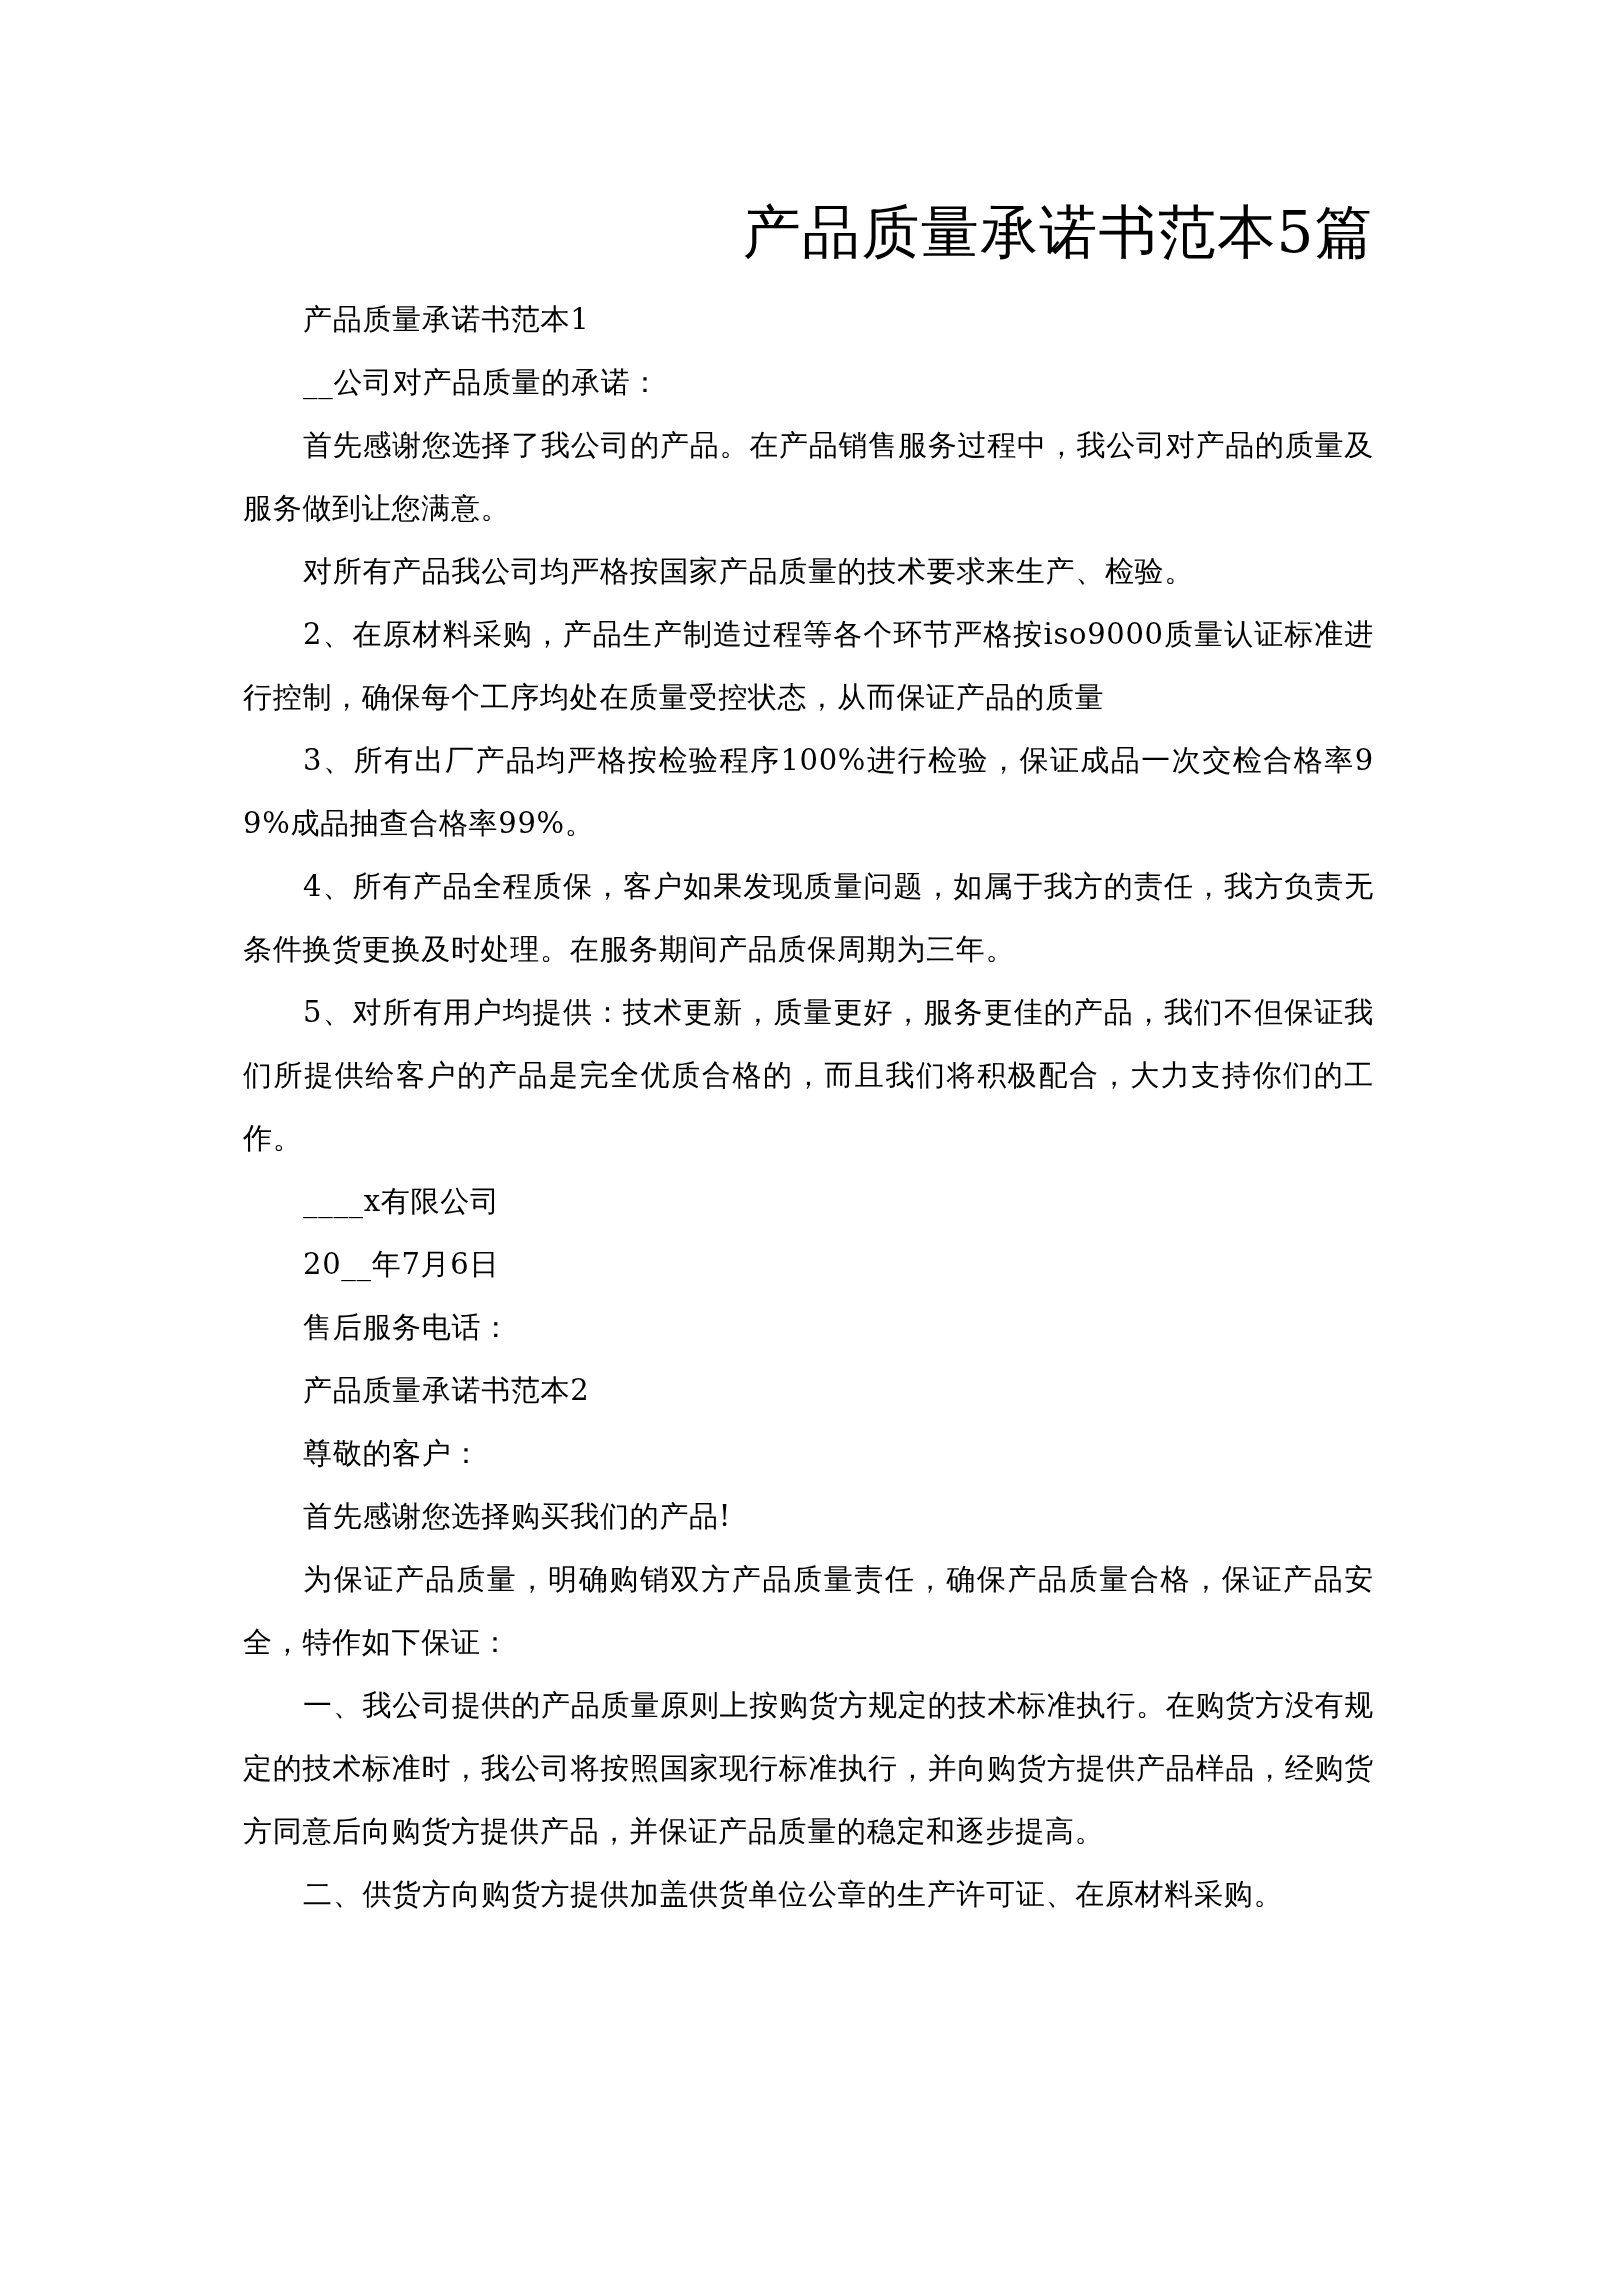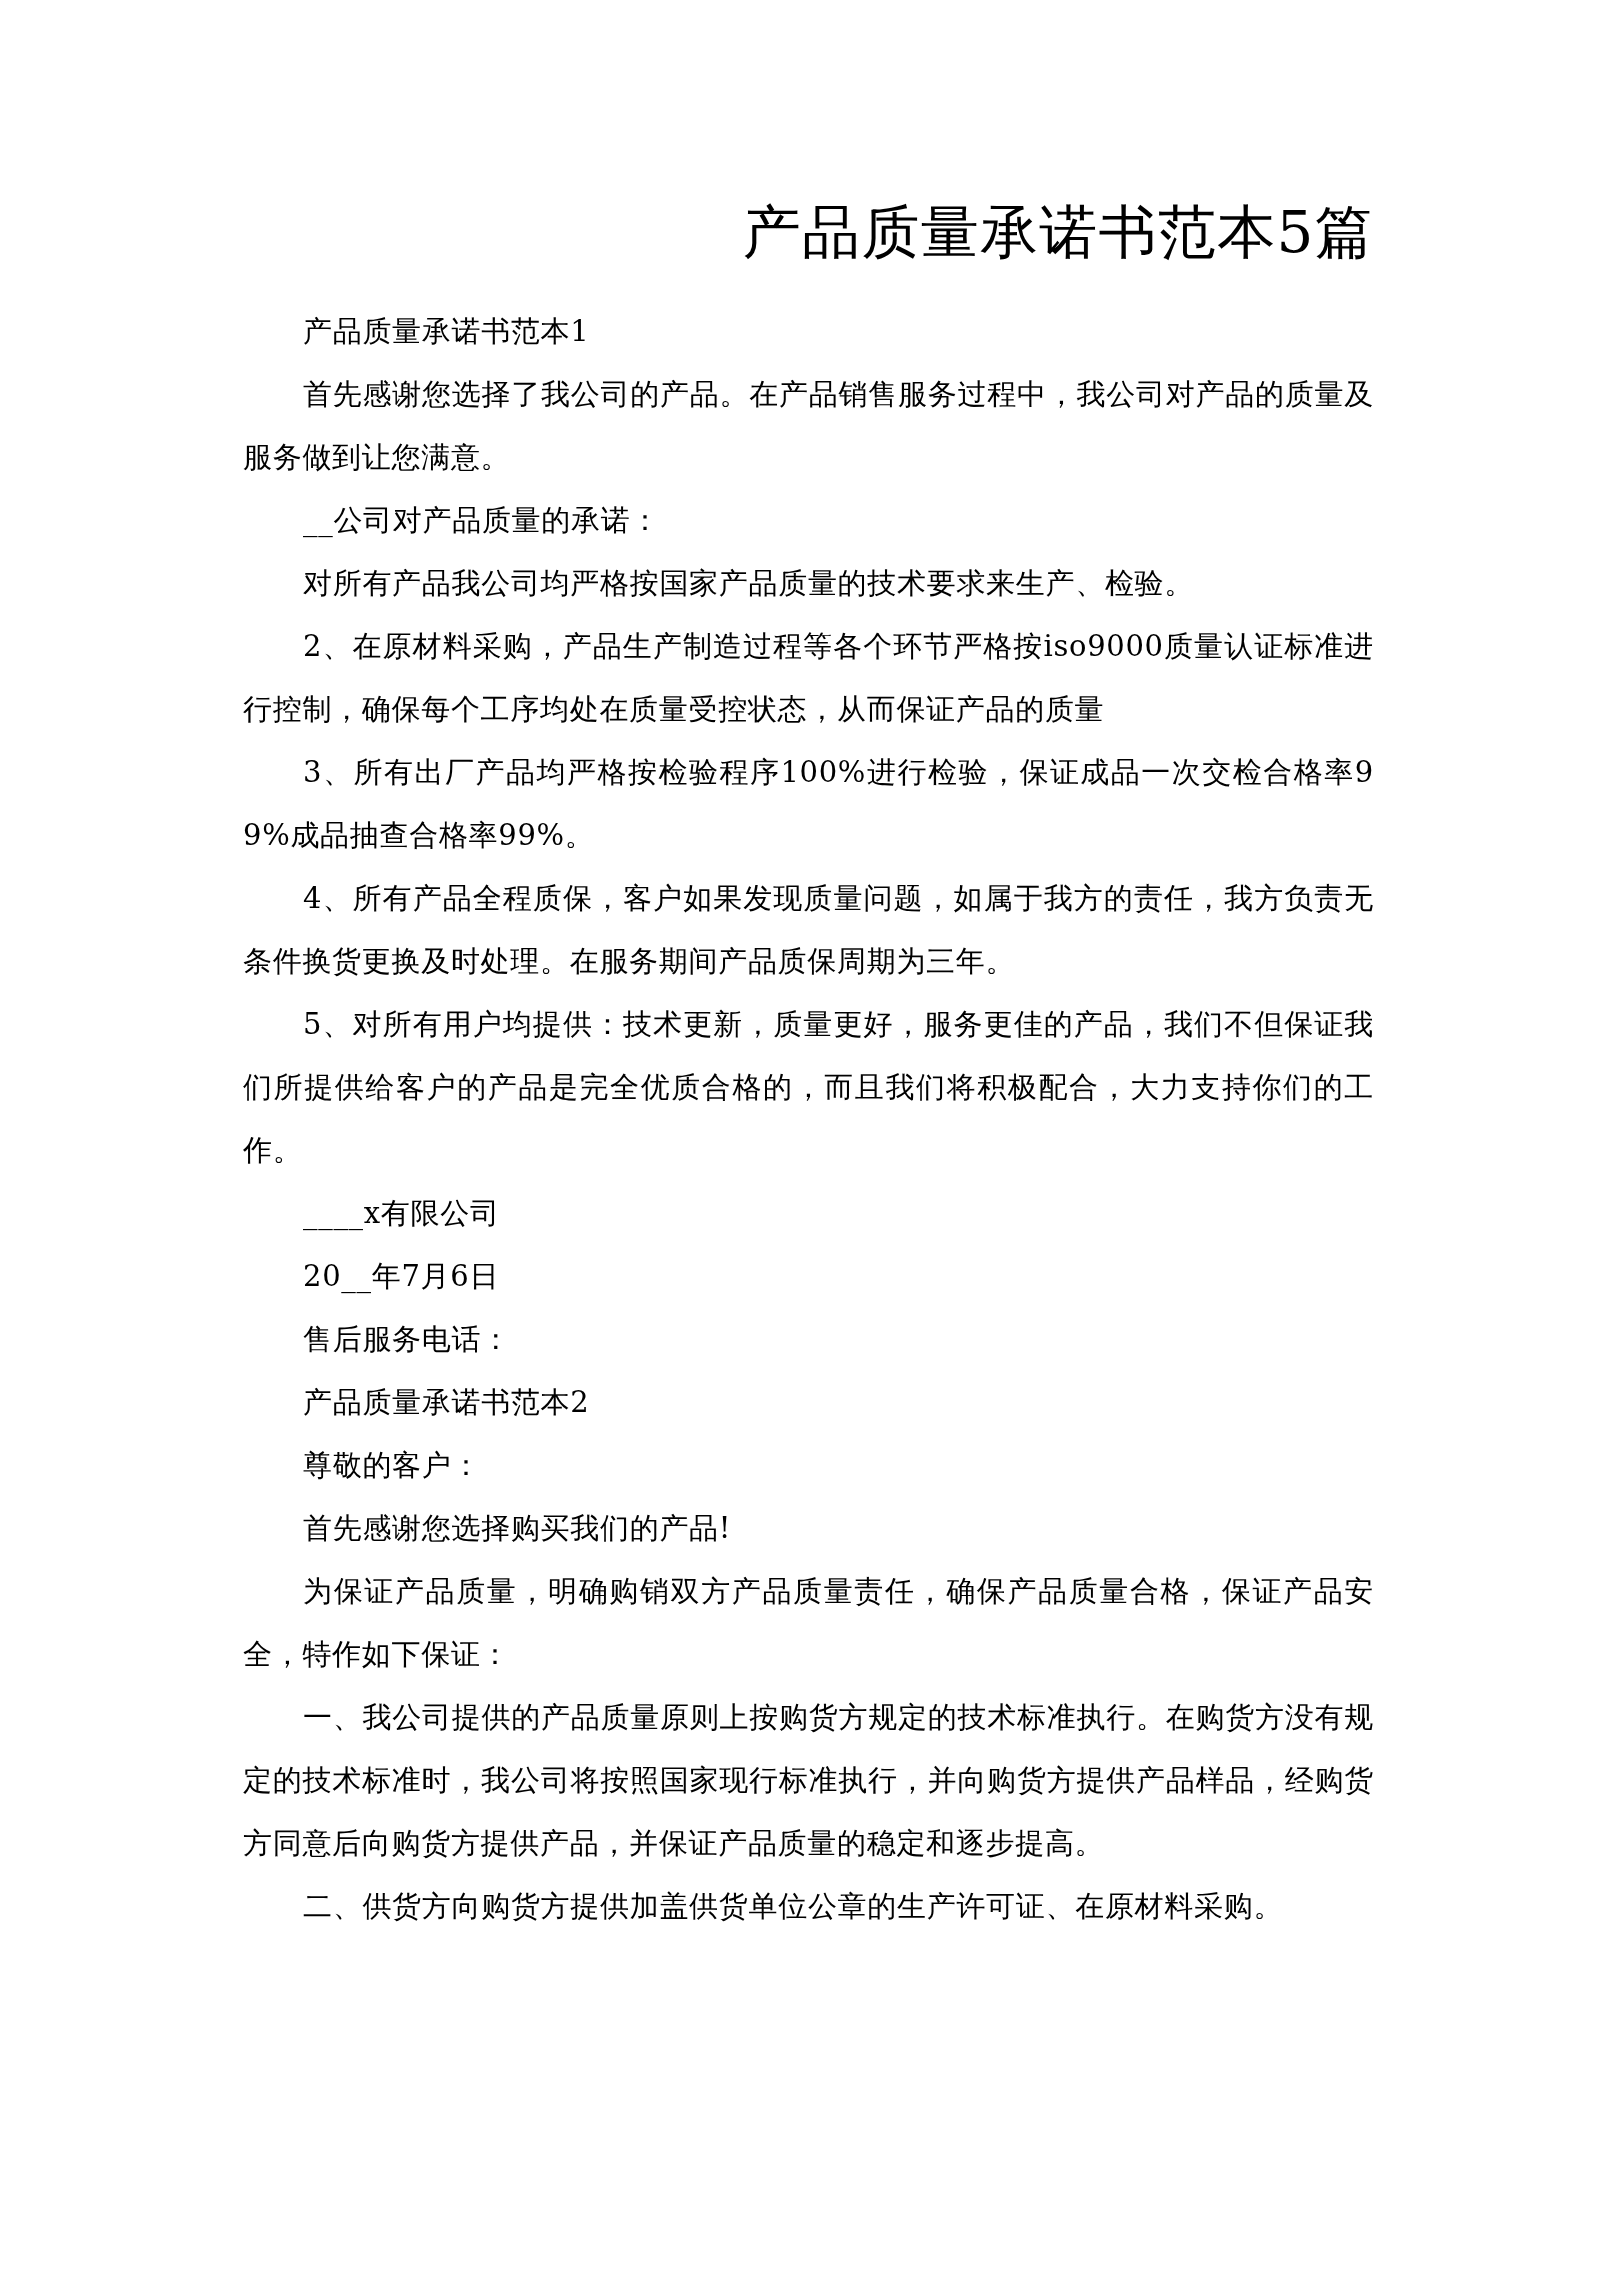--- a/index.html
+++ b/index.html
@@ -28,21 +28,21 @@
       width: 1131px;
       text-align: right;
       font-size: 58px;
       line-height: 72px;
       font-weight: normal;
       margin: 0;
       letter-spacing: 1.3px;
     }
     .body {
       position: absolute;
-      top: 300px;
+      top: 288px;
       left: 0;
       width: 1131px;
     }
     .para {
       font-size: 29px;
       line-height: 63px;
       margin: 0;
       text-indent: 60px;
       text-align: justify;
       text-align-last: left;
@@ -51,22 +51,22 @@
     }
   </style>
 </head>
 <body>
 
 <div class="page">
   <h1 class="doc-title">产品质量承诺书范本5篇</h1>
 
   <div class="body">
     <p class="para">产品质量承诺书范本1</p>
+    <p class="para">__公司对产品质量的承诺：</p>
     <p class="para">首先感谢您选择了我公司的产品。在产品销售服务过程中，我公司对产品的质量及服务做到让您满意。</p>
-    <p class="para">__公司对产品质量的承诺：</p>
     <p class="para">对所有产品我公司均严格按国家产品质量的技术要求来生产、检验。</p>
     <p class="para">2、在原材料采购，产品生产制造过程等各个环节严格按iso9000质量认证标准进行控制，确保每个工序均处在质量受控状态，从而保证产品的质量</p>
     <p class="para">3、所有出厂产品均严格按检验程序100%进行检验，保证成品一次交检合格率99%成品抽查合格率99%。</p>
     <p class="para">4、所有产品全程质保，客户如果发现质量问题，如属于我方的责任，我方负责无条件换货更换及时处理。在服务期间产品质保周期为三年。</p>
     <p class="para">5、对所有用户均提供：技术更新，质量更好，服务更佳的产品，我们不但保证我们所提供给客户的产品是完全优质合格的，而且我们将积极配合，大力支持你们的工作。</p>
     <p class="para">____x有限公司</p>
     <p class="para">20__年7月6日</p>
     <p class="para">售后服务电话：</p>
     <p class="para">产品质量承诺书范本2</p>
     <p class="para">尊敬的客户：</p>

